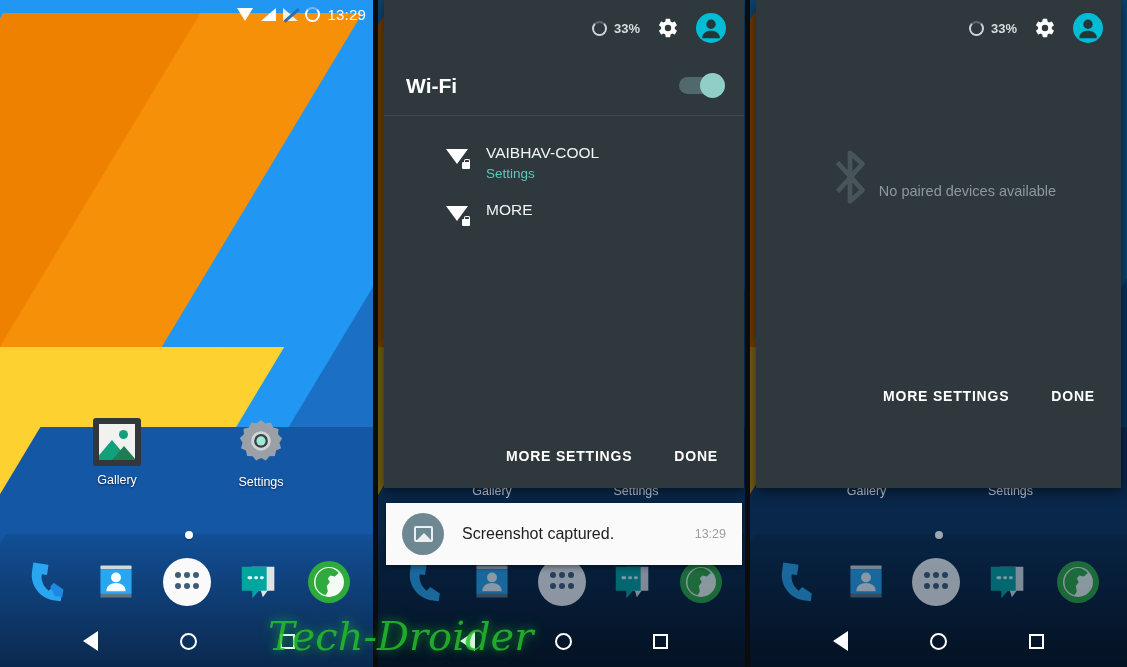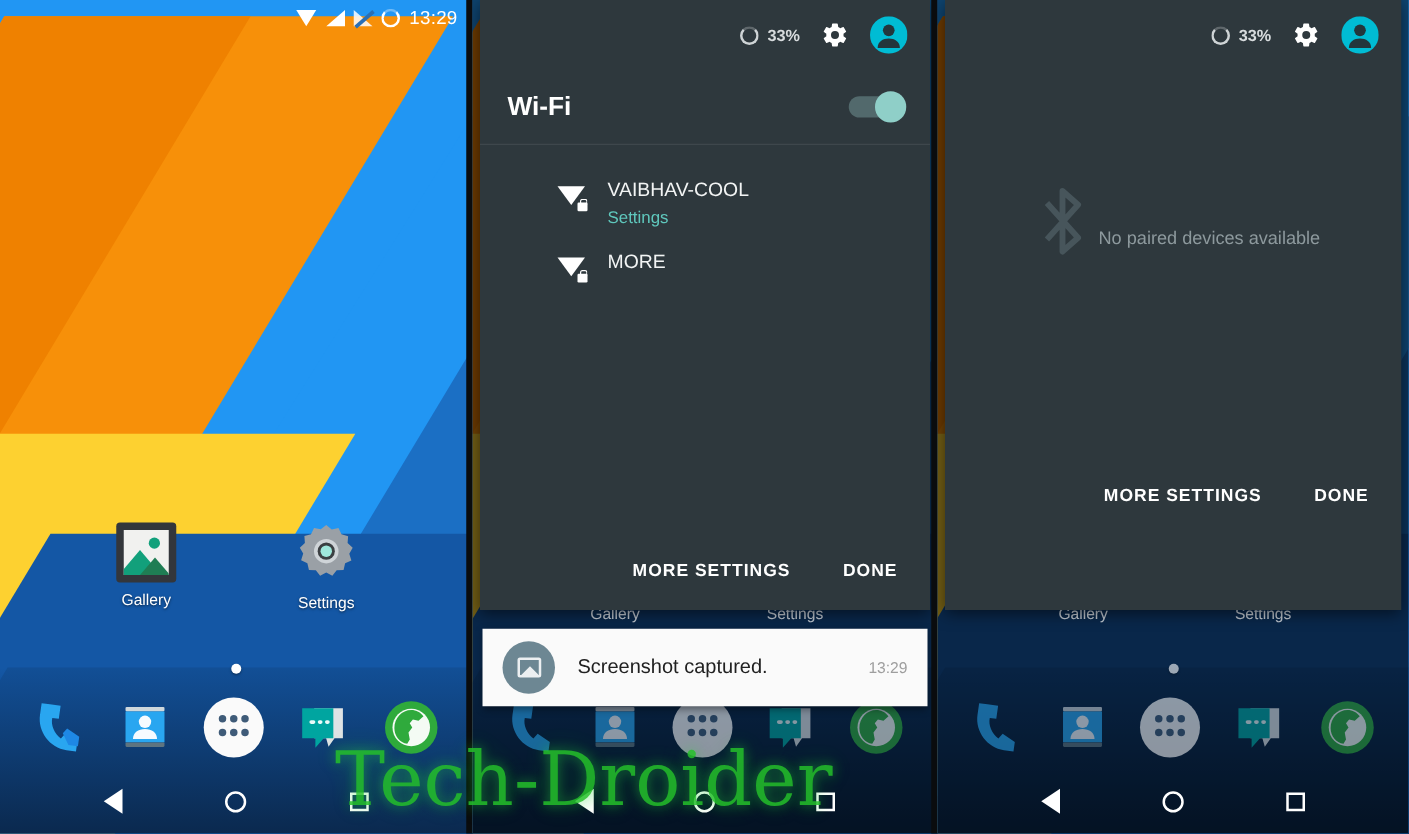--- a/index.html
+++ b/index.html
@@ -145,21 +145,21 @@
   .toast-txt{ flex:1; color:#212121; font-size:16px; margin-left:18px; }
   .toast-time{ color:#9e9e9e; font-size:12.5px; }
 
   
   .ghost-labels{ position:absolute; left:0; top:484px; width:100%;
       display:flex; justify-content:center; gap:54px; z-index:19; }
   .ghost-labels span{ width:90px; text-align:center; color:rgba(255,255,255,.75); font-size:12.5px; }
 
   
   .watermark{ position:absolute; left:268px; bottom:8px; z-index:70;
-      font-family:"DejaVu Serif", serif; font-size:60px;
+      font-family:"DejaVu Serif", serif; font-style:italic; font-size:40px;
       color:#25c22a; opacity:.86; white-space:nowrap;
       text-shadow:0 0 9px rgba(40,220,60,.55), 0 0 20px rgba(30,200,50,.35); }
 </style>
 </head>
 <body>
 
 <div id="stage">
 
   <div class="pane" id="pane-home">
     <div class="wall">

